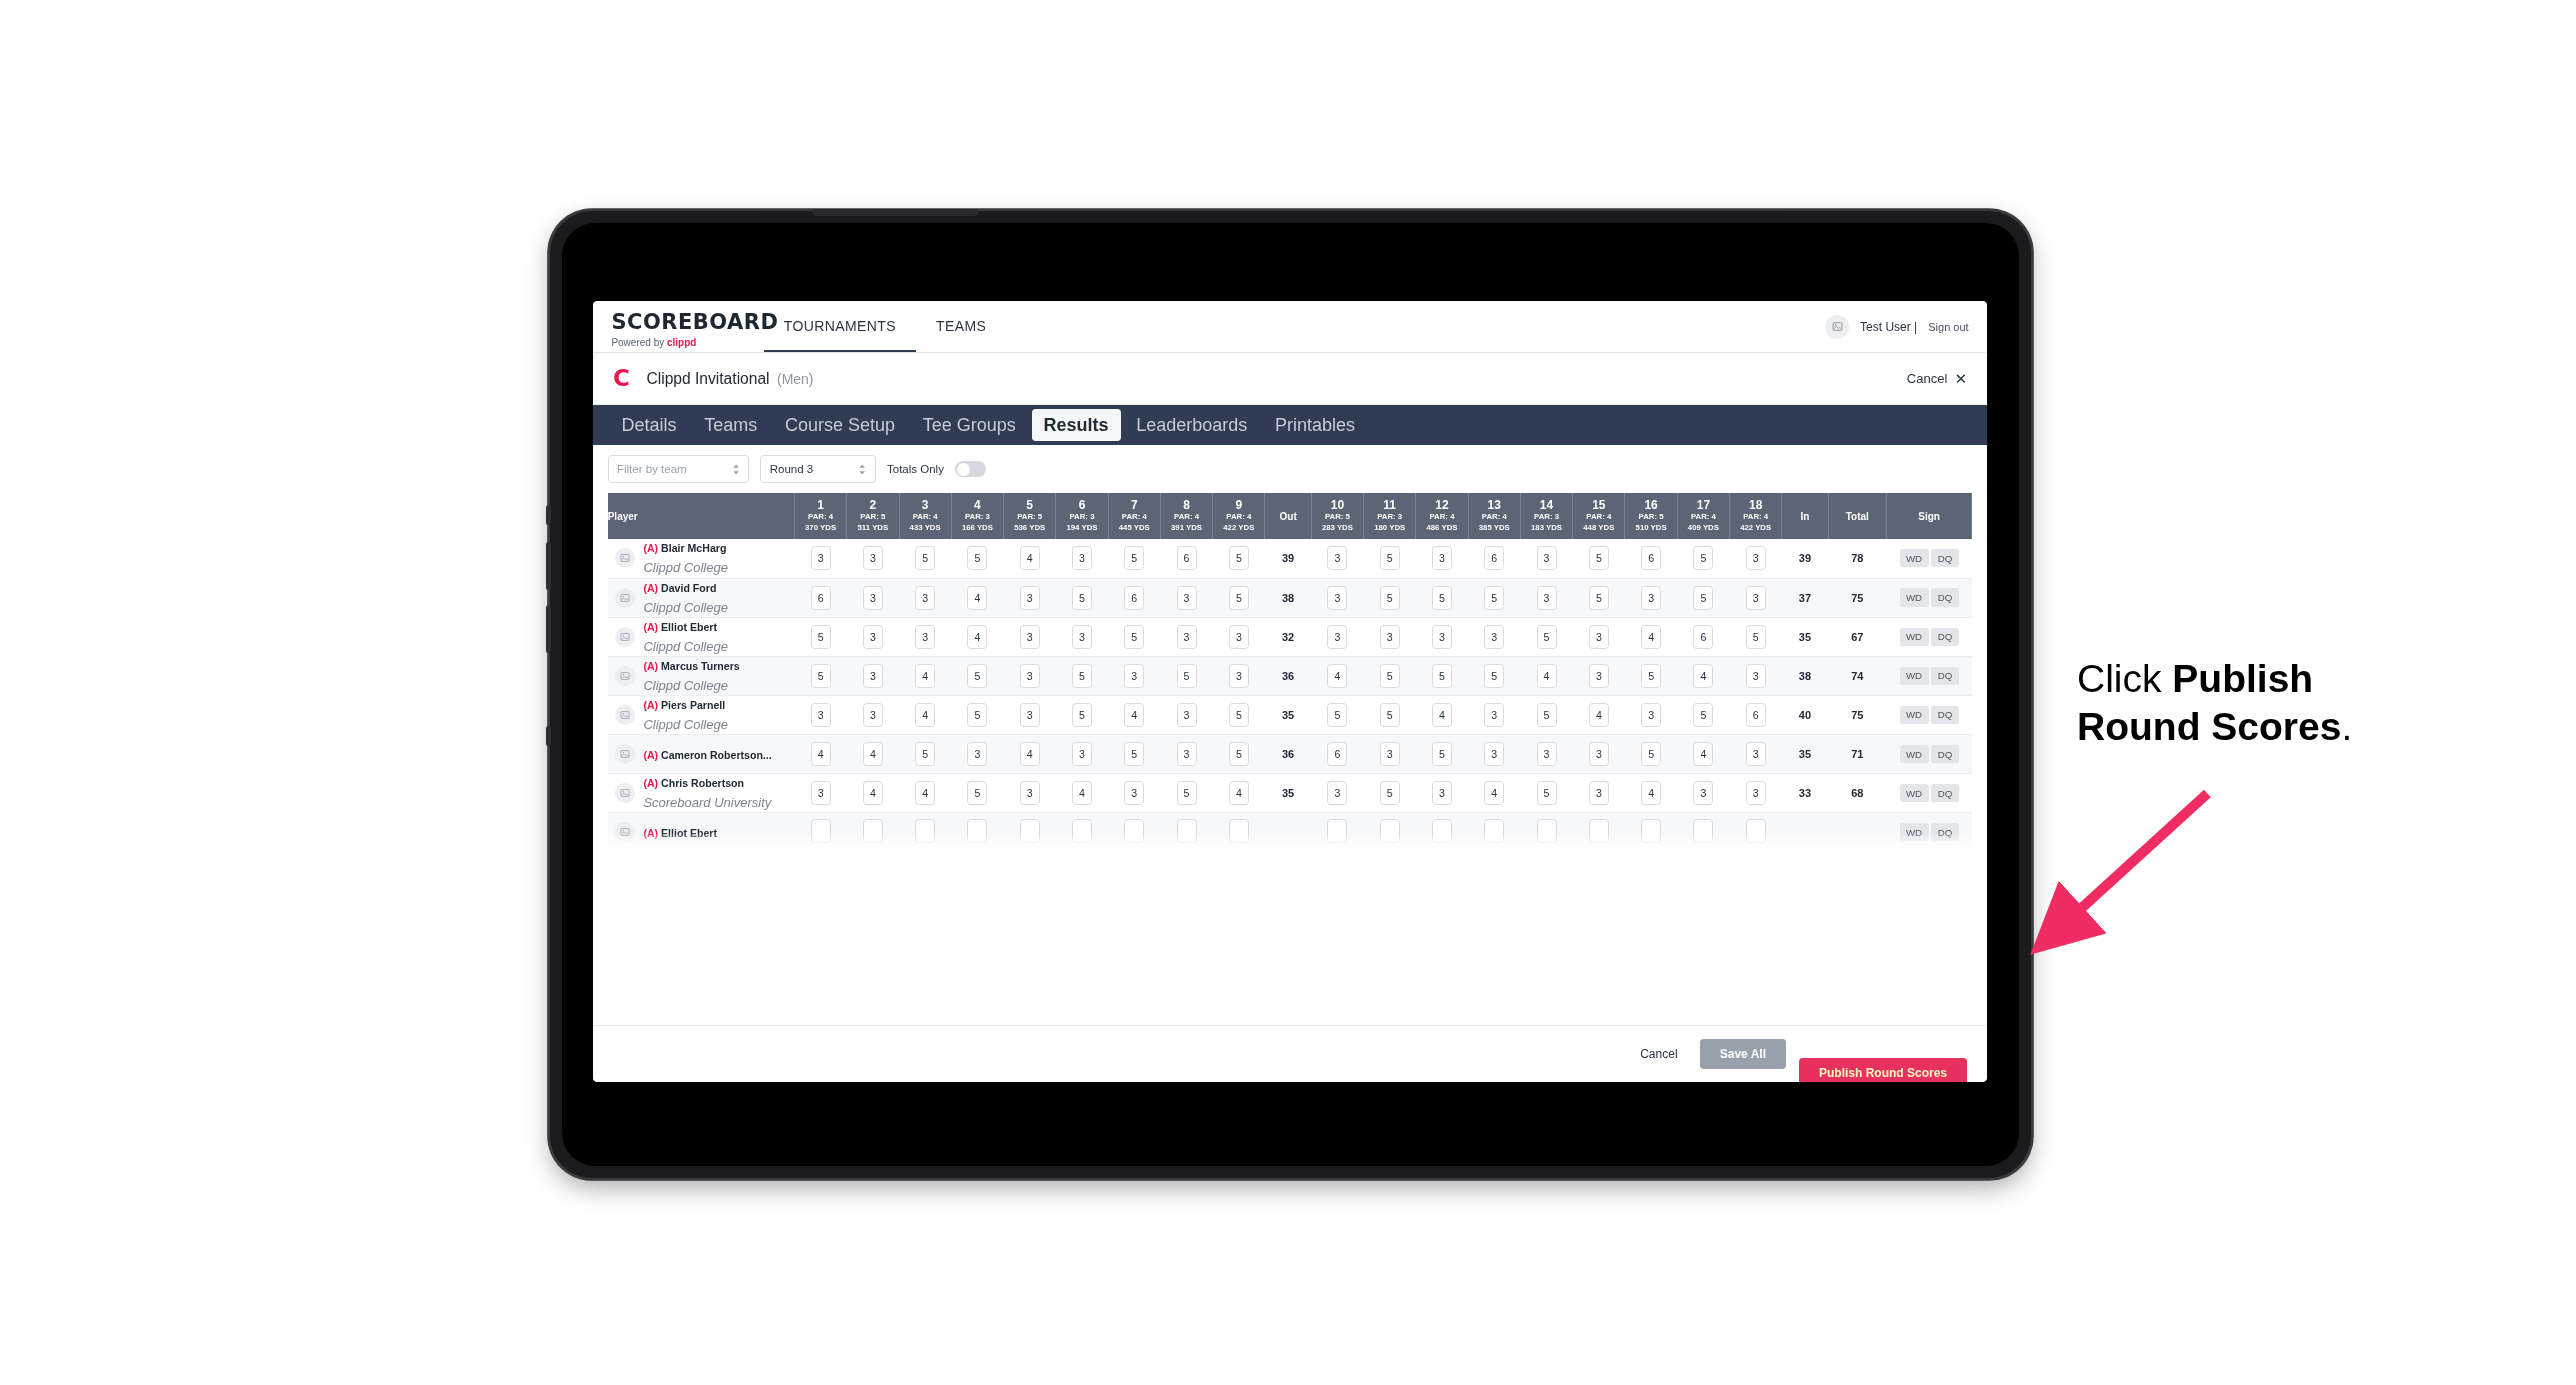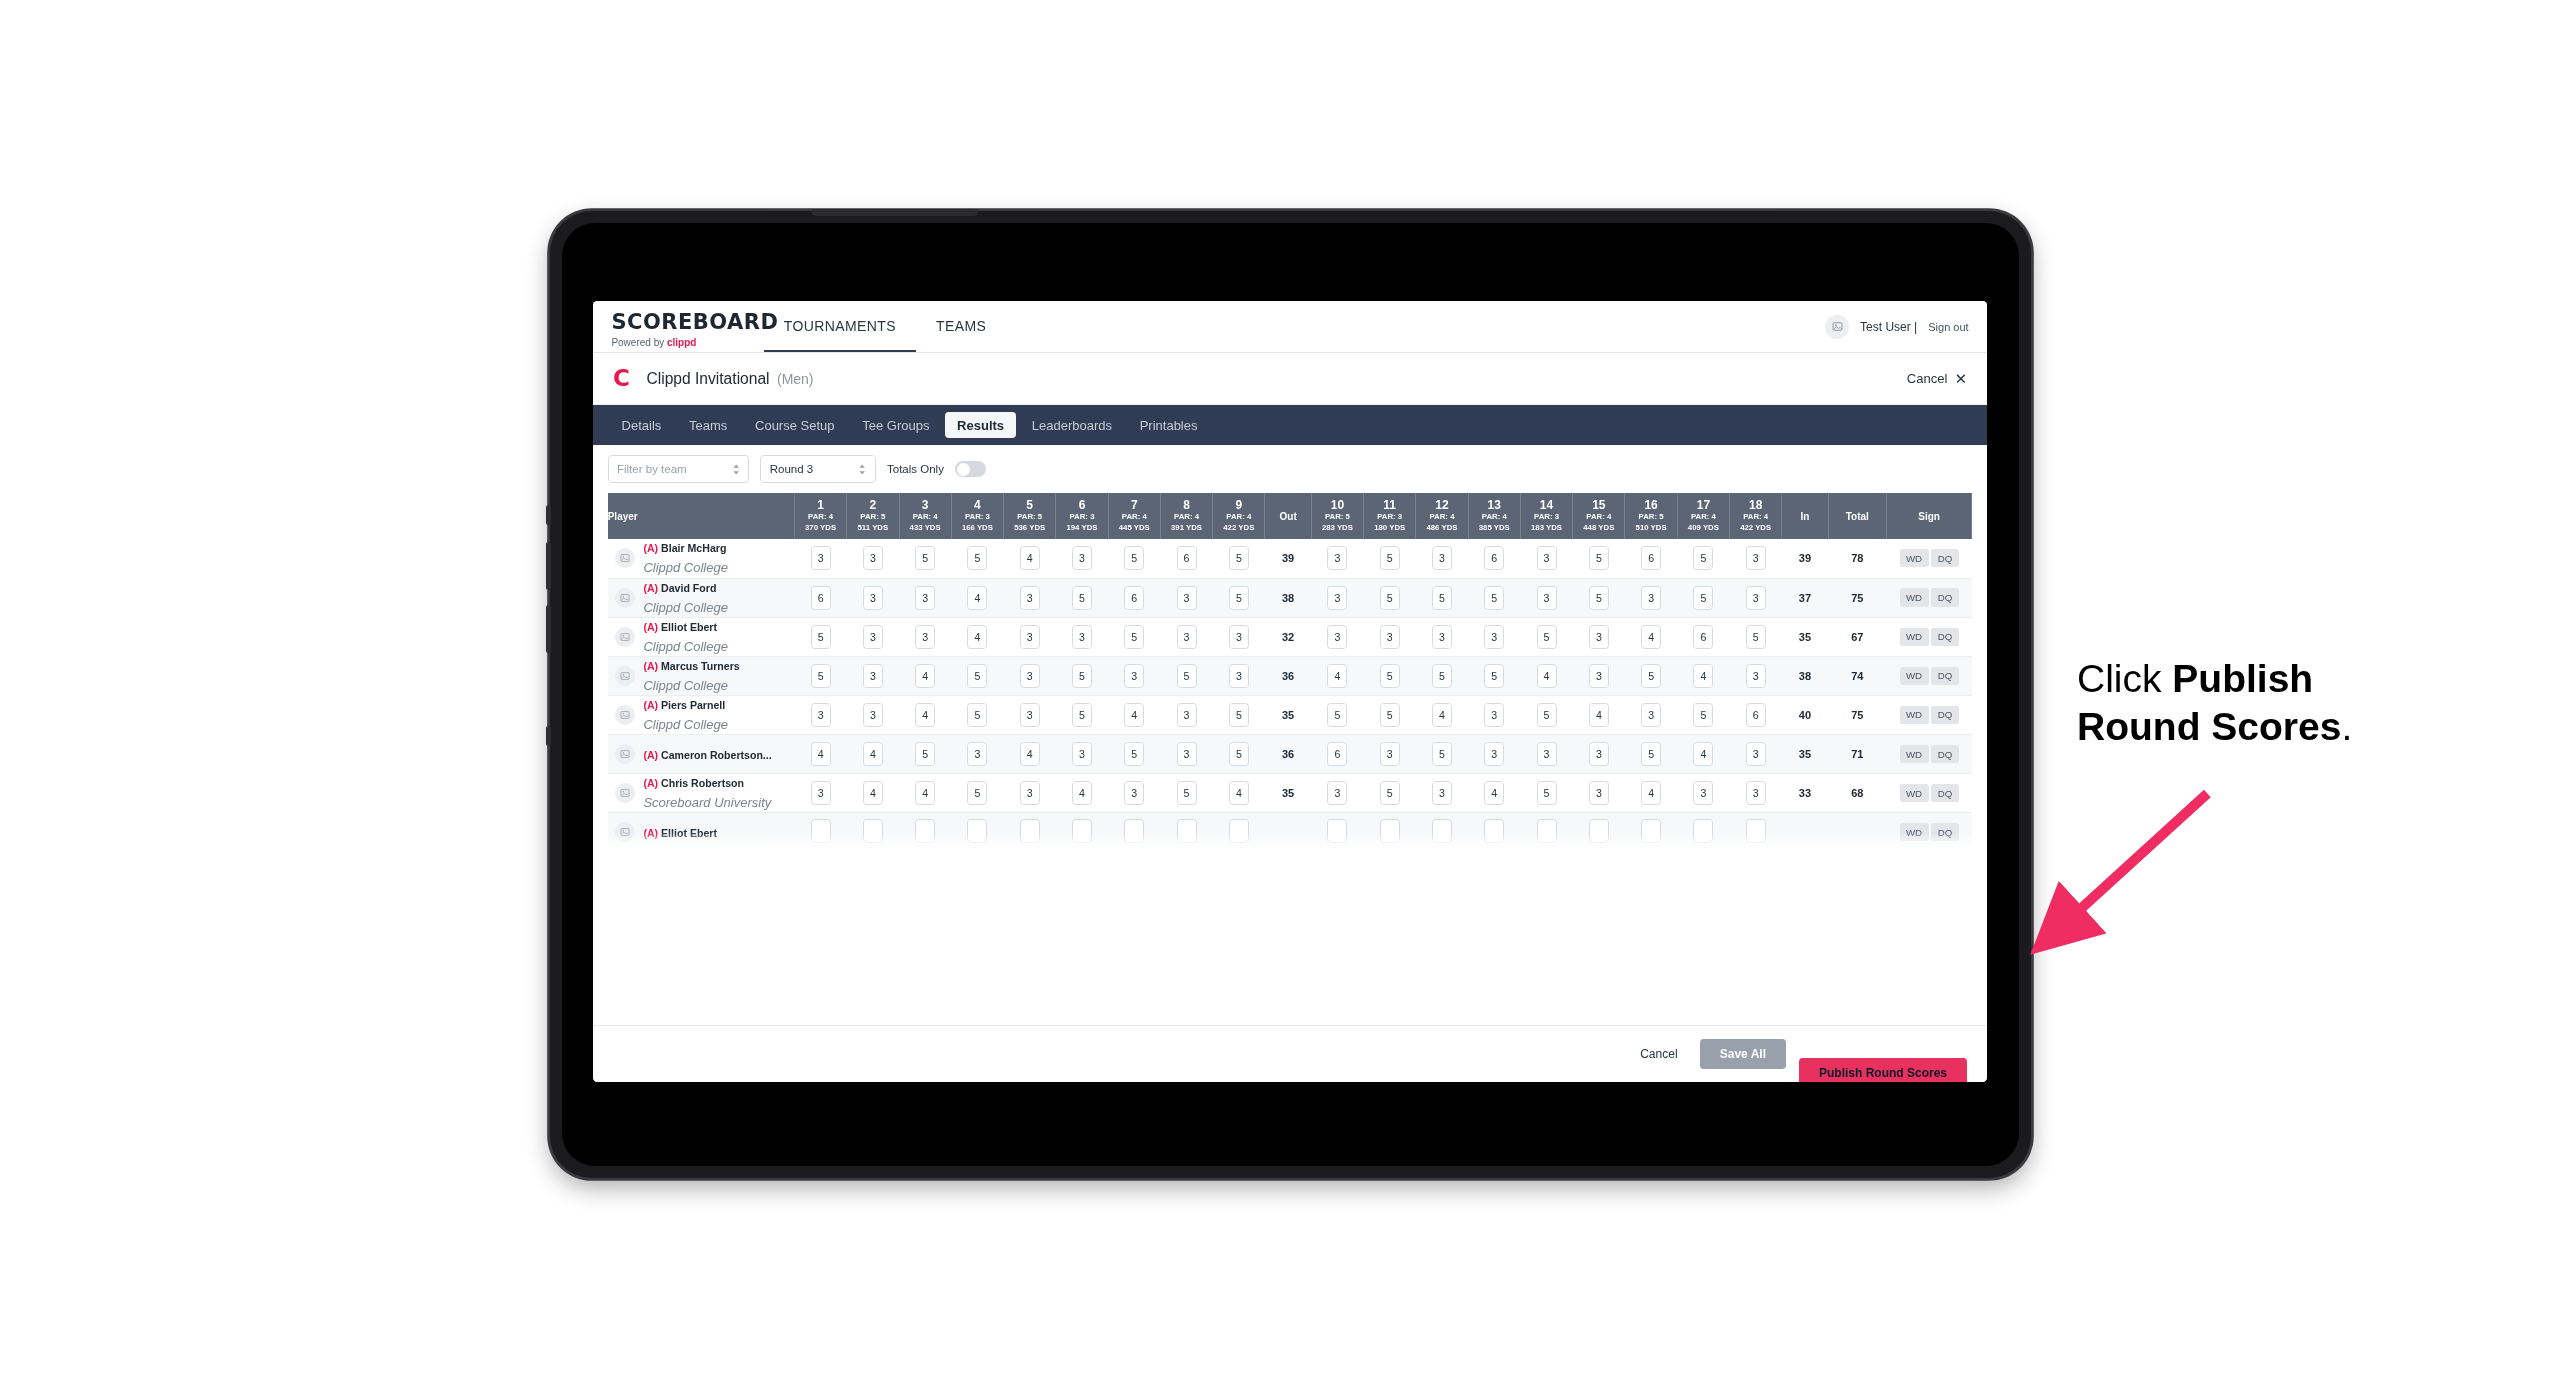--- a/index.html
+++ b/index.html
@@ -86,21 +86,21 @@
   .cancel-x { margin-left: auto; display:flex; align-items:center; gap:7.4px;
               font-size: 13px; color: #2b3442; cursor: pointer; }
   .cancel-x .x { font-size: 14.7px; }
 
   
   .subnav {
     height: 40px; background: #2f3c53; display: flex; align-items: center;
     padding: 0 16.6px; gap: 3.7px;
   }
   .subnav .tab {
-    font-size: 13px; color: #c6ccd6; padding: 5.5px 12px; border-radius: 3.7px; cursor: pointer;
+    font-size: 18px; color: #c6ccd6; padding: 5.5px 12px; border-radius: 3.7px; cursor: pointer;
   }
   .subnav .tab.active { background: #f4f6f8; color: #222a36; font-weight: 700; }
 
   
   .filterrow {
     height: 48px; display: flex; align-items: center; padding: 0 14.7px; gap: 11px;
     background: #fff;
   }
   .search-input {
     flex: 1; height: 28px; border: 0.9px solid #d7dbe1; border-radius: 3.7px;
@@ -178,21 +178,21 @@
   
   .footer {
     position: absolute; left: 0; right: 0; bottom: 0; height: 57px;
     background: #fff; border-top: 0.9px solid #e6e8ec;
     display: flex; align-items: center; justify-content: flex-end; gap: 13px; padding-right: 20px;
   }
   .btn { border: none; border-radius: 3.7px; font-size: 12px; cursor: pointer;
          font-family: "Liberation Sans", sans-serif; }
   .btn-cancel { background: transparent; color: #2b3442; padding: 7.4px 9.2px; }
   .btn-save { background: #98a0ac; color: #fff; padding: 8.3px 20px; font-weight: 700; }
-  .btn-publish { background: #e8315e; color: #0f172a; padding: 8.3px 20px; font-weight: 700; margin-top: 38px; }
+  .btn-publish { background: #e8315e; color: #fef9c3; padding: 8.3px 20px; font-weight: 700; margin-top: 38px; }
 
   
   .annot {
     position: absolute; left: 2077px; top: 655px; width: 432px;
     font-size: 39px; line-height: 1.22; color: #000;
     font-family: "Liberation Sans", sans-serif;
   }
   .annot b { font-weight: 700; }
   .arrowsvg { position: absolute; left: 2023px; top: 777px; }
 </style>

